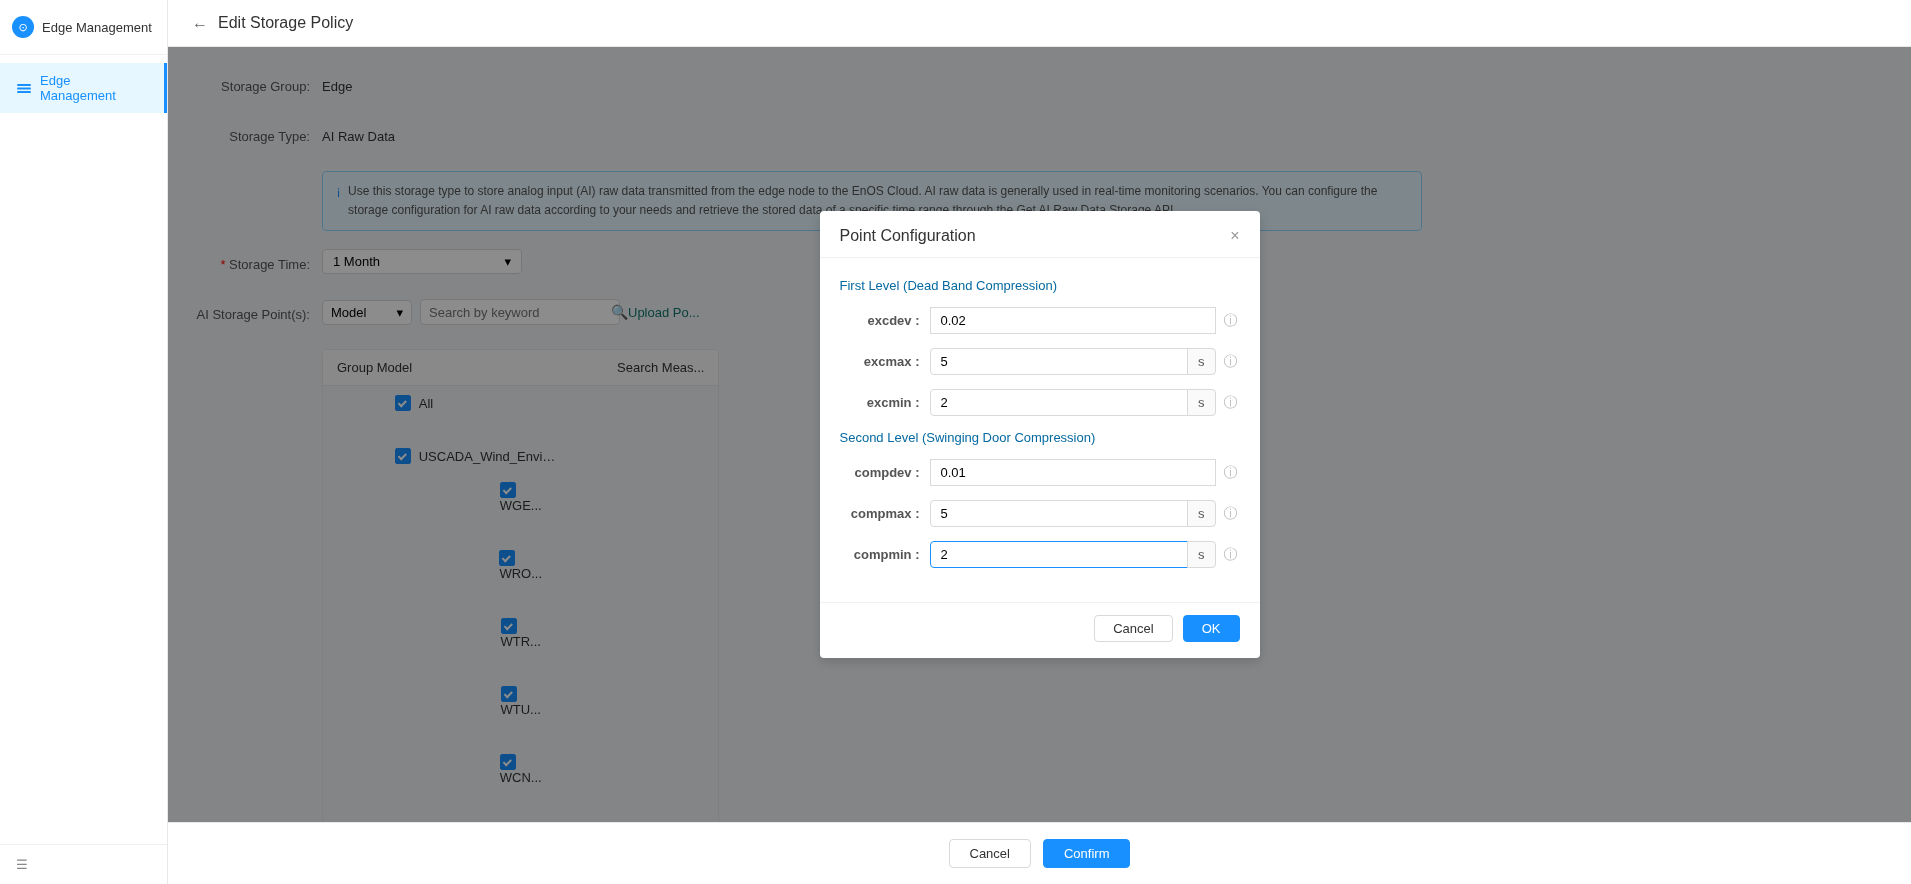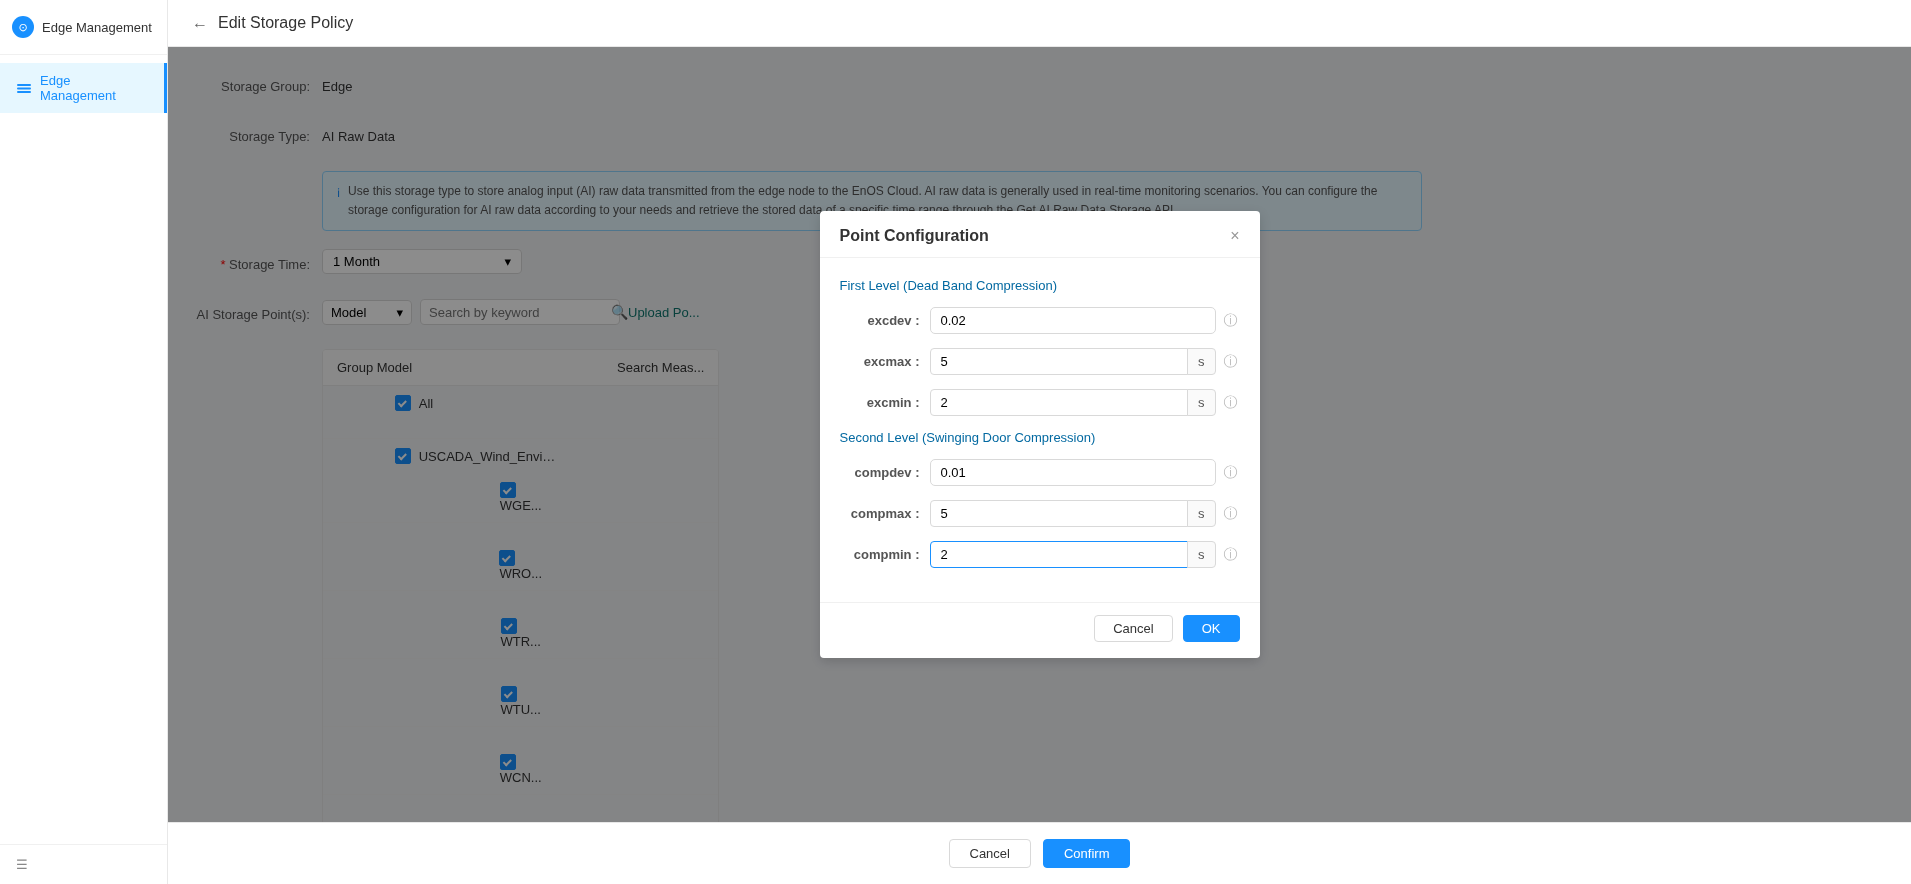--- a/index.html
+++ b/index.html
@@ -267,21 +267,21 @@
       box-shadow: 0 4px 12px rgba(0,0,0,0.15);
       position: relative;
     }
     .modal-header {
       display: flex;
       align-items: center;
       justify-content: space-between;
       padding: 16px 20px 12px;
       border-bottom: 1px solid #f0f0f0;
     }
-    .modal-title { font-size: 16px; font-weight: 700; color: #333; }
+    .modal-title { font-size: 16px; font-weight: 400; color: #333; }
     .modal-close { cursor: pointer; color: #999; font-size: 16px; }
     .modal-body { padding: 20px; }
     .modal-section-title { color: #0369a1; font-size: 13px; margin-bottom: 14px; }
 
     .modal-form-row {
       display: flex;
       align-items: center;
       margin-bottom: 14px;
     }
     .modal-form-label {
@@ -295,21 +295,21 @@
     }
     .modal-input-wrap {
       flex: 1;
       display: flex;
       align-items: center;
       gap: 6px;
     }
     .modal-input {
       flex: 1;
       border: 1px solid #d9d9d9;
-      border-radius: 5px;
+      border-radius: 0;
       padding: 5px 10px;
       font-size: 13px;
       outline: none;
     }
     .modal-input-suffix {
       border: 1px solid #d9d9d9;
       border-radius: 0 4px 4px 0;
       padding: 5px 10px;
       background: #fafafa;
       font-size: 13px;

